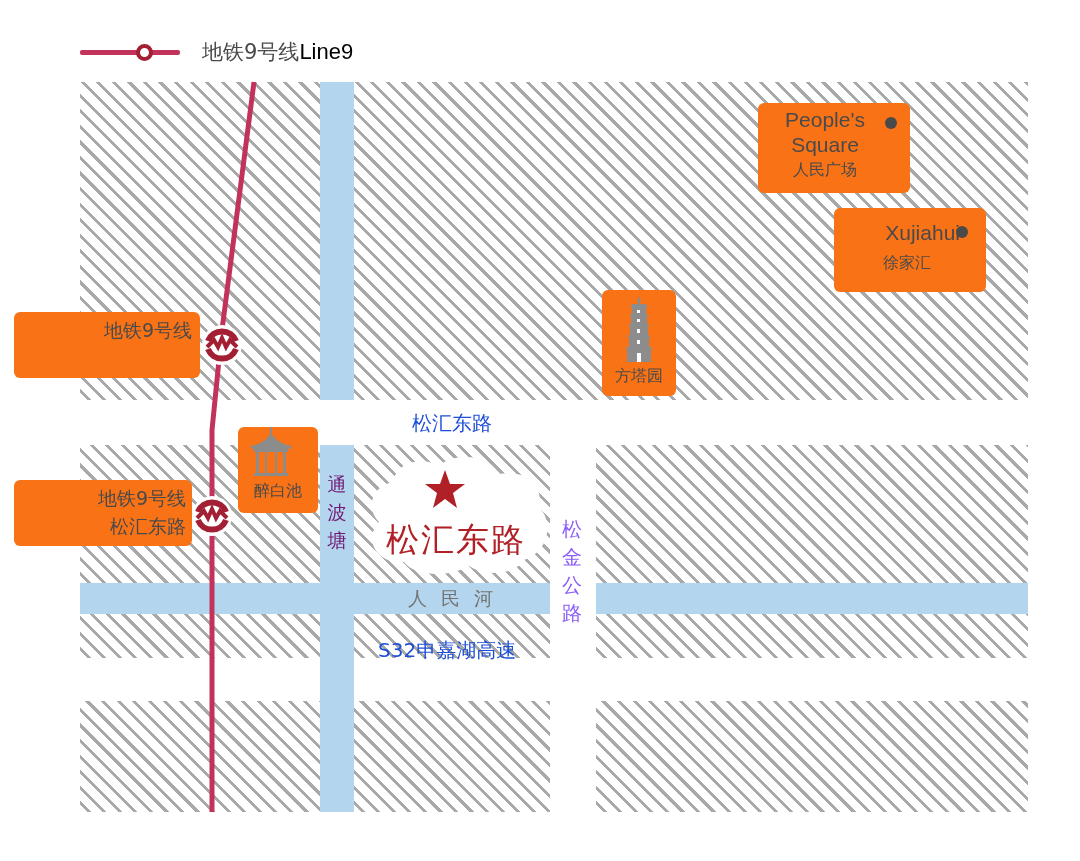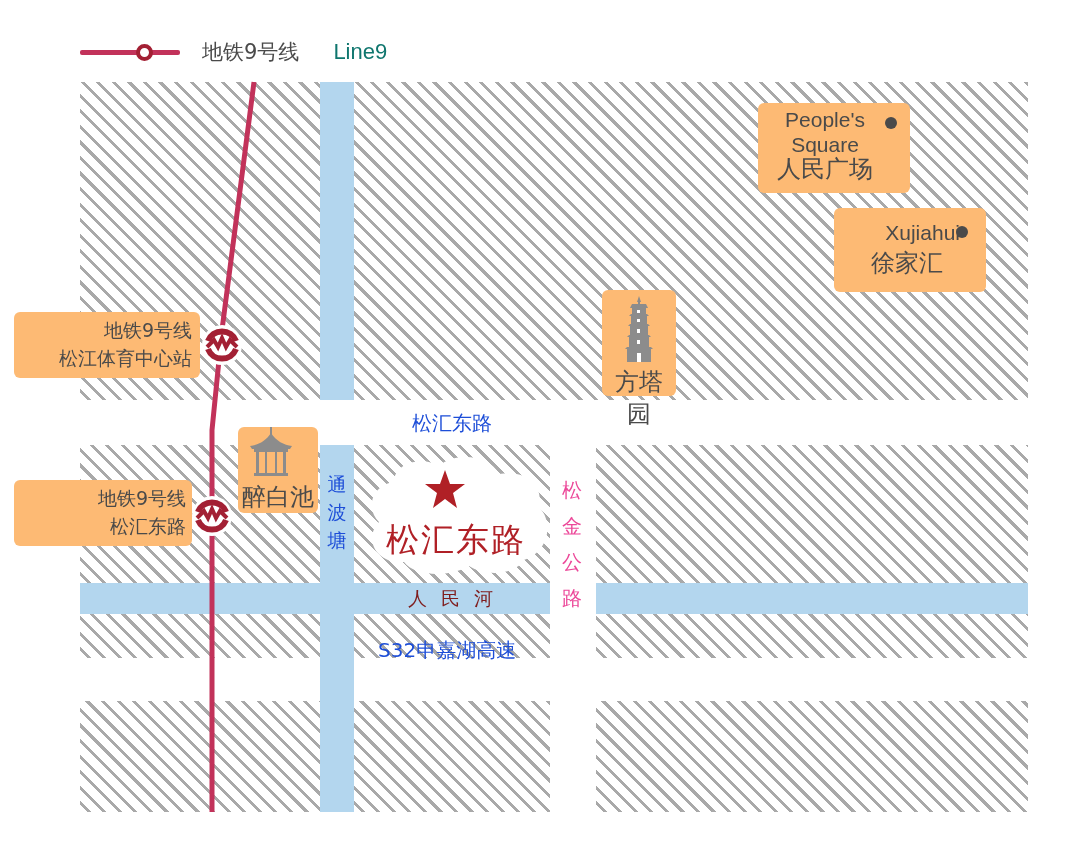--- a/index.html
+++ b/index.html
@@ -4,35 +4,35 @@
 <style>
   * { box-sizing: border-box; margin: 0; padding: 0; }
   html, body { width: 1080px; height: 861px; background: #ffffff; overflow: hidden; }
   body { position: relative; font-family: "DejaVu Sans", "Liberation Sans", sans-serif; color: #4a4a4a; }
 
   .legend { position: absolute; left: 80px; top: 34px; height: 36px; display: flex; align-items: center; }
   .legend-line { position: relative; width: 100px; height: 36px; }
   .legend-line .bar { position: absolute; left: 0; top: 16px; width: 100px; height: 5px; background: #c2325a; border-radius: 2px; }
   .legend-line .ring { position: absolute; left: 56px; top: 10px; width: 17px; height: 17px; border-radius: 50%; background: #fff; border: 4px solid #a32034; }
   .legend-cn { margin-left: 22px; font-size: 21px; color: #4a4a4a; }
-  .legend-en { margin-left: 34px; font-size: 22px; color: #0f766e; font-family: "Liberation Sans", sans-serif; }
+  .legend-en { font-size: 22px; color: #000000; font-family: "Liberation Sans", sans-serif; }
 
   .block { position: absolute;
     background: repeating-linear-gradient(45deg, #ffffff 0px, #ffffff 5px, #a9a9a9 5px, #a9a9a9 8px, #ffffff 8px, #ffffff 11px);
   }
   .river { position: absolute; background: #b3d6ee; }
-  .river-label { position: absolute; color: #7f1d1d; font-size: 19px; letter-spacing: 14px; }
-  .river-vlabel { position: absolute; color: #1d4ed8; font-size: 19px; width: 22px; line-height: 28px; text-align: center; }
+  .river-label { position: absolute; color: #737373; font-size: 19px; letter-spacing: 14px; }
+  .river-vlabel { position: absolute; color: #701a75; font-size: 19px; width: 22px; line-height: 28px; text-align: center; }
 
   .road-label { position: absolute; font-size: 20px; color: #1d4ed8; white-space: nowrap; }
-  .road-vlabel { position: absolute; font-size: 20px; color: #ec4899; width: 24px; line-height: 36px; text-align: center; }
+  .road-vlabel { position: absolute; font-size: 20px; color: #8b5cf6; width: 24px; line-height: 28px; text-align: center; margin-top: 43px; }
 
-  .white-box { position: absolute; background: #fdba74; border-radius: 6px; }
+  .white-box { position: absolute; background: #f97316; border-radius: 6px; }
   .poi-en { font-family: "Liberation Sans", sans-serif; font-size: 21px; color: #4a4a4a; }
-  .poi-cn { font-size: 24px; color: #4a4a4a; }
+  .poi-cn { font-size: 16px; color: #4a4a4a; }
   .dot { display: inline-block; width: 12px; height: 12px; border-radius: 50%; background: #4a4a4a; }
 
   .metro-line { position: absolute; left: 0; top: 0; }
   .metro-icon { position: absolute; width: 40px; height: 40px; }
   .station-label { position: absolute; text-align: right; font-size: 19px; line-height: 28px; color: #4a4a4a; white-space: nowrap; }
 
   .cloud { position: absolute; }
   .destination { position: absolute; font-size: 33px; color: #b02026; letter-spacing: 2px; white-space: nowrap; }
   .star { position: absolute; }
 </style>
@@ -127,21 +127,20 @@
       <rect x="27" y="25" width="2" height="22"></rect>
       <rect x="6" y="46" width="34" height="3"></rect>
     </g>
   </svg>
   <div class="poi-cn" style="position:absolute; left:2px; top:54px; width:76px; text-align:center;">醉白池</div>
 </div>
 
 <div class="white-box" style="left:14px; top:312px; width:186px; height:66px;">
   <div class="station-label" style="right:8px; top:4px;">
     <div>地铁9号线</div>
-    <div>松江体育中心站</div>
   </div>
 </div>
 <div class="white-box" style="left:14px; top:480px; width:178px; height:66px;">
   <div class="station-label" style="right:6px; top:4px;">
     <div>地铁9号线</div>
     <div>松汇东路</div>
   </div>
 </div>
 
 <svg class="metro-line" width="1080" height="861" viewBox="0 0 1080 861">

